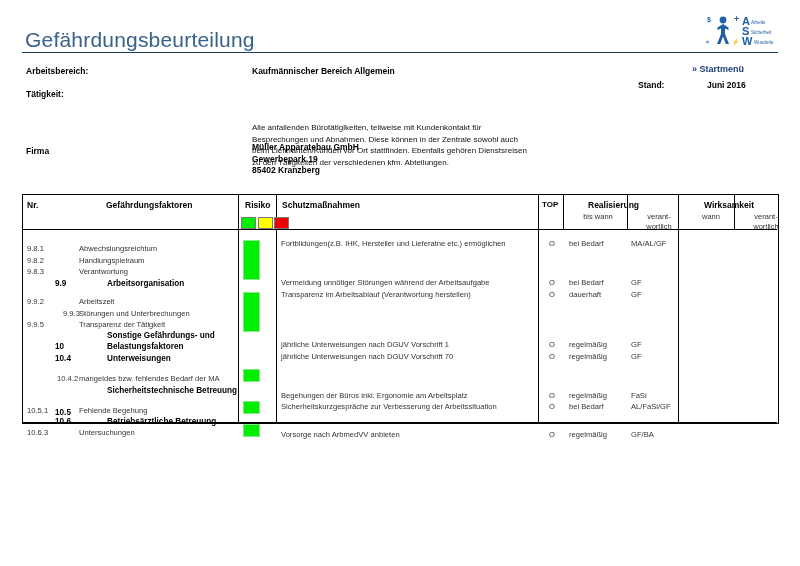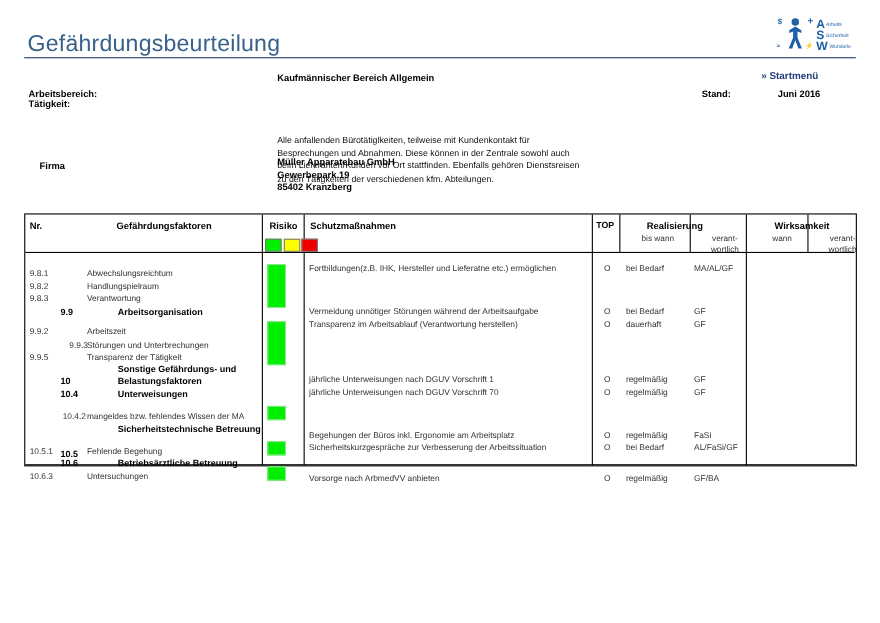--- a/index.html
+++ b/index.html
@@ -69,25 +69,25 @@
   }
   .val-normal {
     position: absolute;
     font-size: 8px;
     font-weight: normal;
     color: #111;
     white-space: nowrap;
     line-height: 11.5px;
   }
 
-  #lbl-arbeitsbereich { left: 26px; top: 66px; margin-top: 14px; }
+  #lbl-arbeitsbereich { left: 26px; top: 66px; }
   #val-arbeitsbereich { left: 252px; top: 66px; }
   #lbl-taetigkeit     { left: 26px; top: 89px; }
   #taetigkeit-text    { left: 252px; top: 86px; margin-top: 36px; }
-  #lbl-firma          { left: 36px; top: 146px; }
+  #lbl-firma          { left: 26px; top: 146px; }
   #firma-block        { left: 252px; top: 142px; font-weight: bold; font-size: 8.5px; line-height: 11.5px; }
 
   .startmenu {
     position: absolute;
     left: 692px;
     top: 64px;
     font-size: 9px;
     font-weight: bold;
     color: #1f3d7a;
     white-space: nowrap;
@@ -302,21 +302,21 @@
           <div class="cell col-nr" style="top: 77.5px; margin-left: 36px;">9.9.3</div>
           <div class="cell col-gf" style="top: 77.5px;">Störungen und Unterbrechungen</div>
           <div class="cell col-nr" style="top: 89px;">9.9.5</div>
           <div class="cell col-gf" style="top: 89px;">Transparenz der Tätigkeit</div>
           <div class="cell col-gf bold" style="top: 100px;">Sonstige Gefährdungs- und</div>
           <div class="cell col-nr bold" style="top: 111px;">10</div>
           <div class="cell col-gf bold" style="top: 111px;">Belastungsfaktoren</div>
           <div class="cell col-nr bold" style="top: 123px;">10.4</div>
           <div class="cell col-gf bold" style="top: 123px;">Unterweisungen</div>
           <div class="cell col-nr" style="top: 143px; margin-left: 30px;">10.4.2</div>
-          <div class="cell col-gf" style="top: 143px;">mangeldes bzw. fehlendes Wissen der MA</div>
+          <div class="cell col-gf" style="top: 143px;">mangeldes bzw. fehlendes Bedarf der MA</div>
           <div class="cell col-nr bold" style="top: 142px; margin-top: 35px;">10.5</div>
           <div class="cell col-gf bold" style="top: 155px;">Sicherheitstechnische Betreuung</div>
           <div class="cell col-nr" style="top: 175px;">10.5.1</div>
           <div class="cell col-gf" style="top: 175px;">Fehlende Begehung</div>
           <div class="cell col-nr bold" style="top: 186px;">10.6</div>
           <div class="cell col-gf bold" style="top: 186px;">Betriebsärztliche Betreuung</div>
           <div class="cell col-nr" style="top: 197px;">10.6.3</div>
           <div class="cell col-gf" style="top: 197px;">Untersuchungen</div>
         </div>
       <div id="risk-layer">

